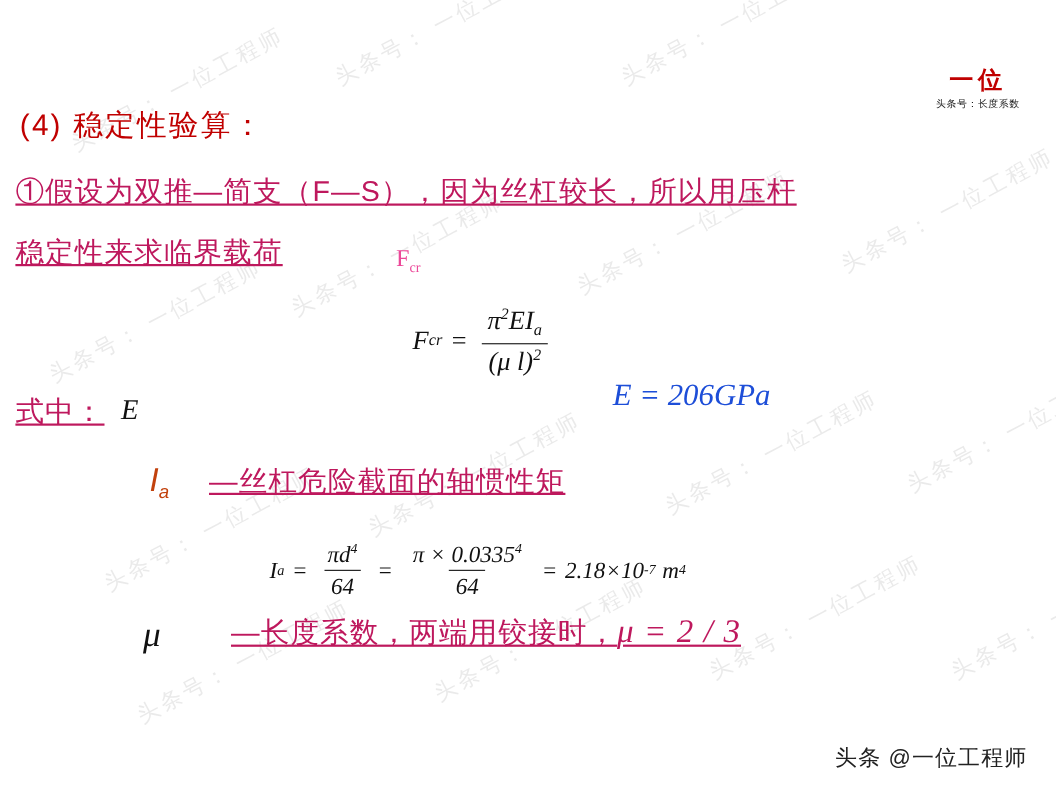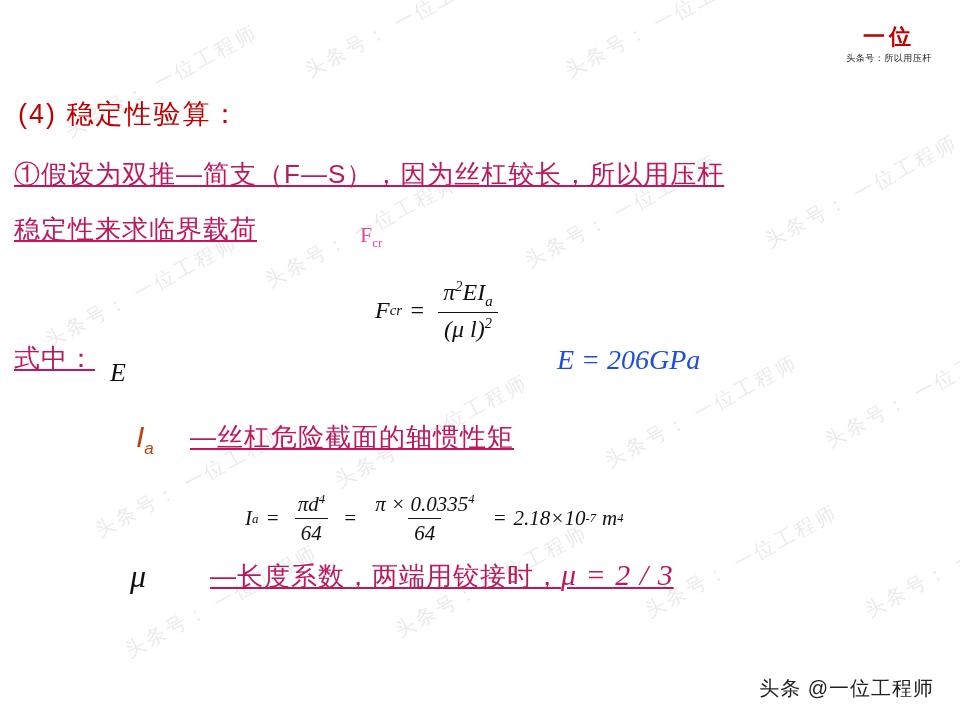--- a/index.html
+++ b/index.html
@@ -45,20 +45,21 @@
     background: #ffffff;
     text-align: center;
   }
   .logo-mark {
     font-family: "Liberation Sans", sans-serif;
     font-size: 22px;
     font-weight: bold;
     color: #c00000;
     letter-spacing: 4px;
     line-height: 30px;
+    margin-top: 36px;
   }
   .logo-sub {
     font-family: "Liberation Sans", sans-serif;
     font-size: 9px;
     color: #1a1a1a;
     letter-spacing: 0.5px;
     line-height: 12px;
   }
 
   
@@ -75,21 +76,21 @@
     position: absolute;
     font-size: 26px;
     color: #be185d;
     font-family: "Liberation Sans", sans-serif;
     letter-spacing: 1px;
     white-space: nowrap;
     text-decoration: underline;
   }
   .line1 { left: 14px; top: 157px; }
   .line2 { left: 14px; top: 212px; }
-  .line3 { left: 14px; top: 341px; }
+  .line3 { left: 14px; top: 357px; }
   .line4 { left: 190px; top: 420px; }
   .line5 { left: 210px; top: 558px; text-align: right; }
 
   .ital {
     font-family: "Liberation Serif", serif;
     font-style: italic;
   }
 
   
   .sym-fcr {
@@ -219,21 +220,21 @@
       <div class="wm" style="left: 600px; top: 450px;">头条号： 一位工程师</div>
       <div class="wm" style="left: 820px; top: 430px;">头条号： 一位工程师</div>
       <div class="wm" style="left: 120px; top: 640px;">头条号： 一位工程师</div>
       <div class="wm" style="left: 390px; top: 620px;">头条号： 一位工程师</div>
       <div class="wm" style="left: 640px; top: 600px;">头条号： 一位工程师</div>
       <div class="wm" style="left: 860px; top: 600px;">头条号： 一位工程师</div>
     </div>
 
   <div class="logo-box">
     <div class="logo-mark">一位</div>
-    <div class="logo-sub">头条号：所以用压杆</div>
+    <div class="logo-sub">头条号：长度系数</div>
   </div>
 
   <div class="heading">(4) 稳定性验算：</div>
 
   <div class="para line1">①假设为双推—简支（F—S），因为丝杠较长，所以用压杆</div>
   <div class="para line2">稳定性来求临界载荷</div>
 
   <span class="sym-fcr">
     <span>F</span><sub>cr</sub>
   </span>

